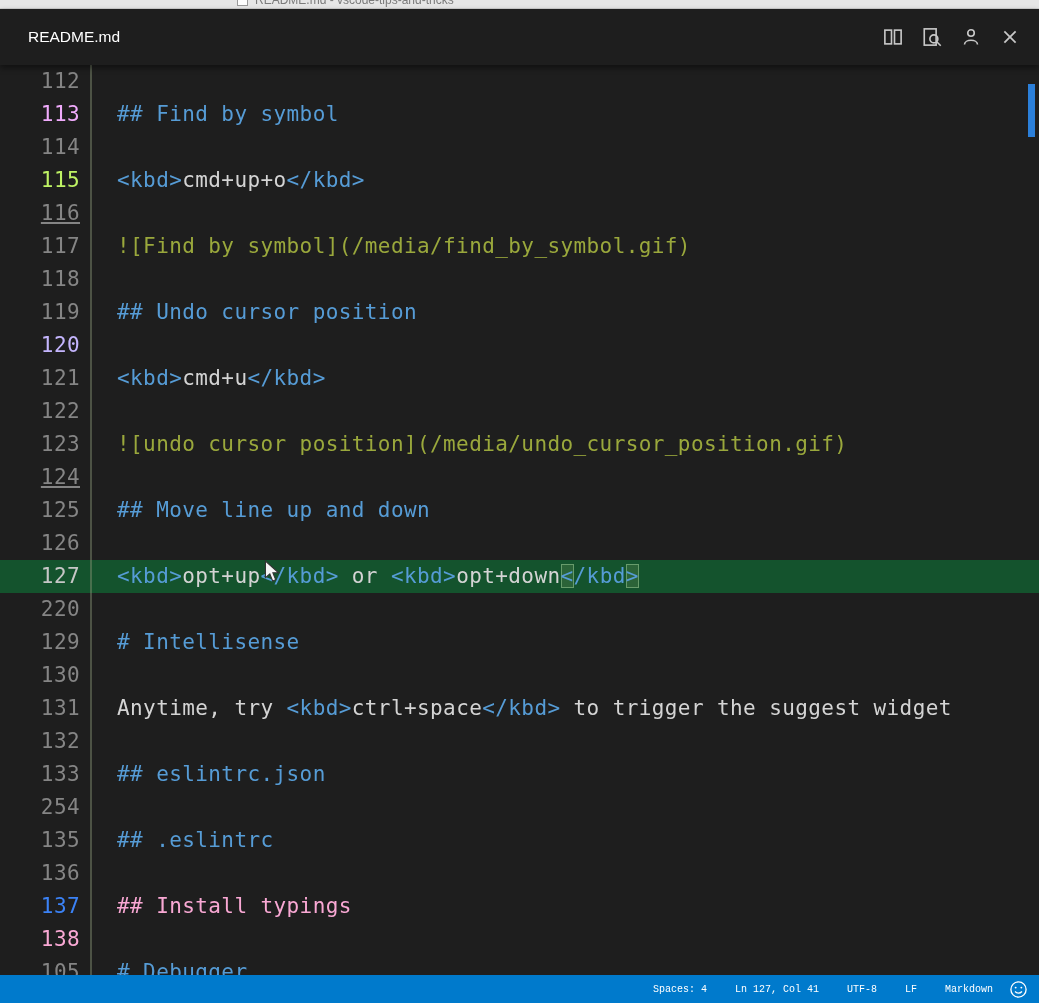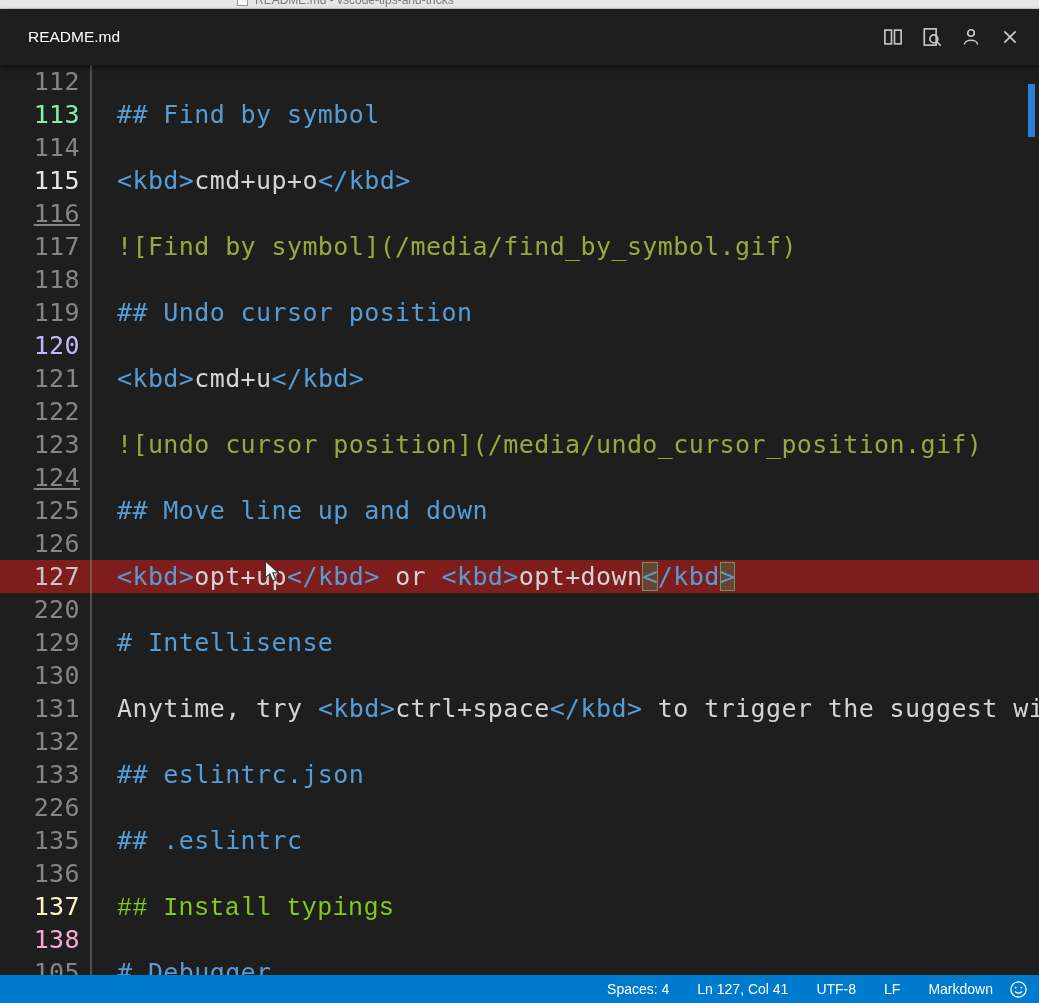--- a/index.html
+++ b/index.html
@@ -27,37 +27,37 @@
   }
   .header-icons { margin-left:auto; display:flex; align-items:center; gap:17px; }
   .hicon { width:22px; height:22px; display:flex; align-items:center; justify-content:center; cursor:pointer; }
   .hicon svg { display:block; }
   
   .editor { position:relative; height:910px; overflow:hidden; background:#1e1e1e; }
   .gutter-added {
     position:absolute; left:90px; top:0; bottom:0; width:2px;
     background:rgba(135,148,118,.45); z-index:2;
   }
-  .row { display:flex; height:33px; line-height:33px; font-size:25px; letter-spacing:.4px; white-space:pre; }
-  .row.active { background:#7f1d1d; }
+  .row { display:flex; height:33px; line-height:33px; font-size:21px; letter-spacing:.4px; white-space:pre; }
+  .row.active { background:#14532d; }
   .num { width:80px; flex:none; text-align:right; }
   .code { padding-left:37px; flex:1; overflow:hidden; }
   .bracket-match {
     background:rgba(70,120,70,.45);
     box-shadow:inset 0 0 0 1px rgba(130,180,130,.7);
   }
   .overview-blue {
     position:absolute; right:4px; top:19px; width:7px; height:53px;
     background:#2b7fd9; z-index:4;
   }
   
   .statusbar {
     position:absolute; left:0; right:0; bottom:0; height:28px; z-index:5;
     display:flex; align-items:center; padding:0 10px;
-    color:#ffffff; font-family:Liberation Sans, sans-serif; font-size:14px;
+    color:#ffffff; font-family:Liberation Mono, monospace; font-size:10px;
   }
   .status-right { margin-left:auto; display:flex; align-items:center; gap:28px; margin-right:14px; }
   .status-right span { cursor:pointer; white-space:nowrap; }
   .smiley { width:22px; height:22px; display:flex; align-items:center; justify-content:center; cursor:pointer; }
   
   .mouse-pointer { position:absolute; left:264px; top:560px; z-index:9; pointer-events:none; }
 </style>
 </head>
 <body>
 
@@ -98,45 +98,45 @@
           <line x1="13" y1="3" x2="3" y2="13"></line>
         </svg>
       </span>
     </div>
   </div>
 
   <div class="editor">
     <div class="gutter-added"></div>
     <div>
         <div class="row"><div class="num" style="color: rgb(133, 133, 133);">112</div><div class="code"></div></div>
-        <div class="row"><div class="num" style="color: #86efac;">113</div><div class="code"><span style="color: rgb(86, 156, 214);">## Find by symbol</span></div></div>
+        <div class="row"><div class="num" style="color: #f0abfc;">113</div><div class="code"><span style="color: rgb(86, 156, 214);">## Find by symbol</span></div></div>
         <div class="row"><div class="num" style="color: rgb(133, 133, 133);">114</div><div class="code"></div></div>
-        <div class="row"><div class="num" style="color: #e5e5e5;">115</div><div class="code"><span style="color: rgb(86, 156, 214);">&lt;kbd&gt;</span><span style="color: rgb(212, 212, 212);">cmd+up+o</span><span style="color: rgb(86, 156, 214);">&lt;/kbd&gt;</span></div></div>
+        <div class="row"><div class="num" style="color: #bef264;">115</div><div class="code"><span style="color: rgb(86, 156, 214);">&lt;kbd&gt;</span><span style="color: rgb(212, 212, 212);">cmd+up+o</span><span style="color: rgb(86, 156, 214);">&lt;/kbd&gt;</span></div></div>
         <div class="row"><div class="num" style="color: rgb(133, 133, 133); text-decoration: underline;">116</div><div class="code"></div></div>
         <div class="row"><div class="num" style="color: rgb(133, 133, 133);">117</div><div class="code"><span style="color: rgb(154, 168, 60);">![Find by symbol](/media/find_by_symbol.gif)</span></div></div>
         <div class="row"><div class="num" style="color: rgb(133, 133, 133);">118</div><div class="code"></div></div>
         <div class="row"><div class="num" style="color: rgb(133, 133, 133);">119</div><div class="code"><span style="color: rgb(86, 156, 214);">## Undo cursor position</span></div></div>
         <div class="row"><div class="num" style="color: #c4b5fd;">120</div><div class="code"></div></div>
         <div class="row"><div class="num" style="color: rgb(133, 133, 133);">121</div><div class="code"><span style="color: rgb(86, 156, 214);">&lt;kbd&gt;</span><span style="color: rgb(212, 212, 212);">cmd+u</span><span style="color: rgb(86, 156, 214);">&lt;/kbd&gt;</span></div></div>
         <div class="row"><div class="num" style="color: rgb(133, 133, 133);">122</div><div class="code"></div></div>
         <div class="row"><div class="num" style="color: rgb(133, 133, 133);">123</div><div class="code"><span style="color: rgb(154, 168, 60);">![undo cursor position](/media/undo_cursor_position.gif)</span></div></div>
         <div class="row"><div class="num" style="color: rgb(133, 133, 133); text-decoration: underline;">124</div><div class="code"></div></div>
         <div class="row"><div class="num" style="color: rgb(133, 133, 133); text-align: right;">125</div><div class="code"><span style="color: rgb(86, 156, 214);">## Move line up and down</span></div></div>
         <div class="row"><div class="num" style="color: rgb(133, 133, 133);">126</div><div class="code"></div></div>
         <div class="row active"><div class="num" style="color: rgb(198, 198, 198);">127</div><div class="code"><span style="color: rgb(86, 156, 214);">&lt;kbd&gt;</span><span style="color: rgb(212, 212, 212);">opt+up</span><span style="color: rgb(86, 156, 214);">&lt;/kbd&gt;</span><span style="color: rgb(212, 212, 212);"> or </span><span style="color: rgb(86, 156, 214);">&lt;kbd&gt;</span><span style="color: rgb(212, 212, 212);">opt+down</span><span class="bracket-match" style="color: rgb(86, 156, 214);">&lt;</span><span style="color: rgb(86, 156, 214);">/kbd</span><span class="bracket-match" style="color: rgb(86, 156, 214);">&gt;</span></div></div>
         <div class="row"><div class="num" style="color: rgb(133, 133, 133);">220</div><div class="code"></div></div>
         <div class="row"><div class="num" style="color: rgb(133, 133, 133);">129</div><div class="code"><span style="color: rgb(86, 156, 214);"># Intellisense</span></div></div>
         <div class="row"><div class="num" style="color: rgb(133, 133, 133);">130</div><div class="code"></div></div>
         <div class="row"><div class="num" style="color: rgb(133, 133, 133);">131</div><div class="code"><span style="color: rgb(212, 212, 212);">Anytime, try </span><span style="color: rgb(86, 156, 214);">&lt;kbd&gt;</span><span style="color: rgb(212, 212, 212);">ctrl+space</span><span style="color: rgb(86, 156, 214);">&lt;/kbd&gt;</span><span style="color: rgb(212, 212, 212);"> to trigger the suggest widget</span></div></div>
         <div class="row"><div class="num" style="color: rgb(133, 133, 133);">132</div><div class="code"></div></div>
         <div class="row"><div class="num" style="color: rgb(133, 133, 133);">133</div><div class="code"><span style="color: rgb(86, 156, 214);">## eslintrc.json</span></div></div>
-        <div class="row"><div class="num" style="color: rgb(133, 133, 133);">226</div><div class="code"></div></div>
+        <div class="row"><div class="num" style="color: rgb(133, 133, 133);">254</div><div class="code"></div></div>
         <div class="row"><div class="num" style="color: rgb(133, 133, 133);">135</div><div class="code"><span style="color: rgb(86, 156, 214);">## .eslintrc</span></div></div>
         <div class="row"><div class="num" style="color: rgb(133, 133, 133);">136</div><div class="code"></div></div>
-        <div class="row"><div class="num" style="color: #fef9c3; text-align: right;">137</div><div class="code"><span style="color: #84cc16; font-family: Liberation Mono, monospace;">## Install typings</span></div></div>
+        <div class="row"><div class="num" style="color: #3b82f6; text-align: right;">137</div><div class="code"><span style="color: #f9a8d4;">## Install typings</span></div></div>
         <div class="row"><div class="num" style="color: #f9a8d4;">138</div><div class="code"></div></div>
         <div class="row"><div class="num" style="color: rgb(133, 133, 133);">105</div><div class="code"><span style="color: rgb(86, 156, 214);"># Debugger</span></div></div>
       </div>
     <div class="overview-blue"></div>
   </div>
 
   <div class="statusbar" style="background: rgb(0, 122, 204);">
     <div class="status-right">
         <span>Spaces: 4</span>
         <span>Ln 127, Col 41</span>

